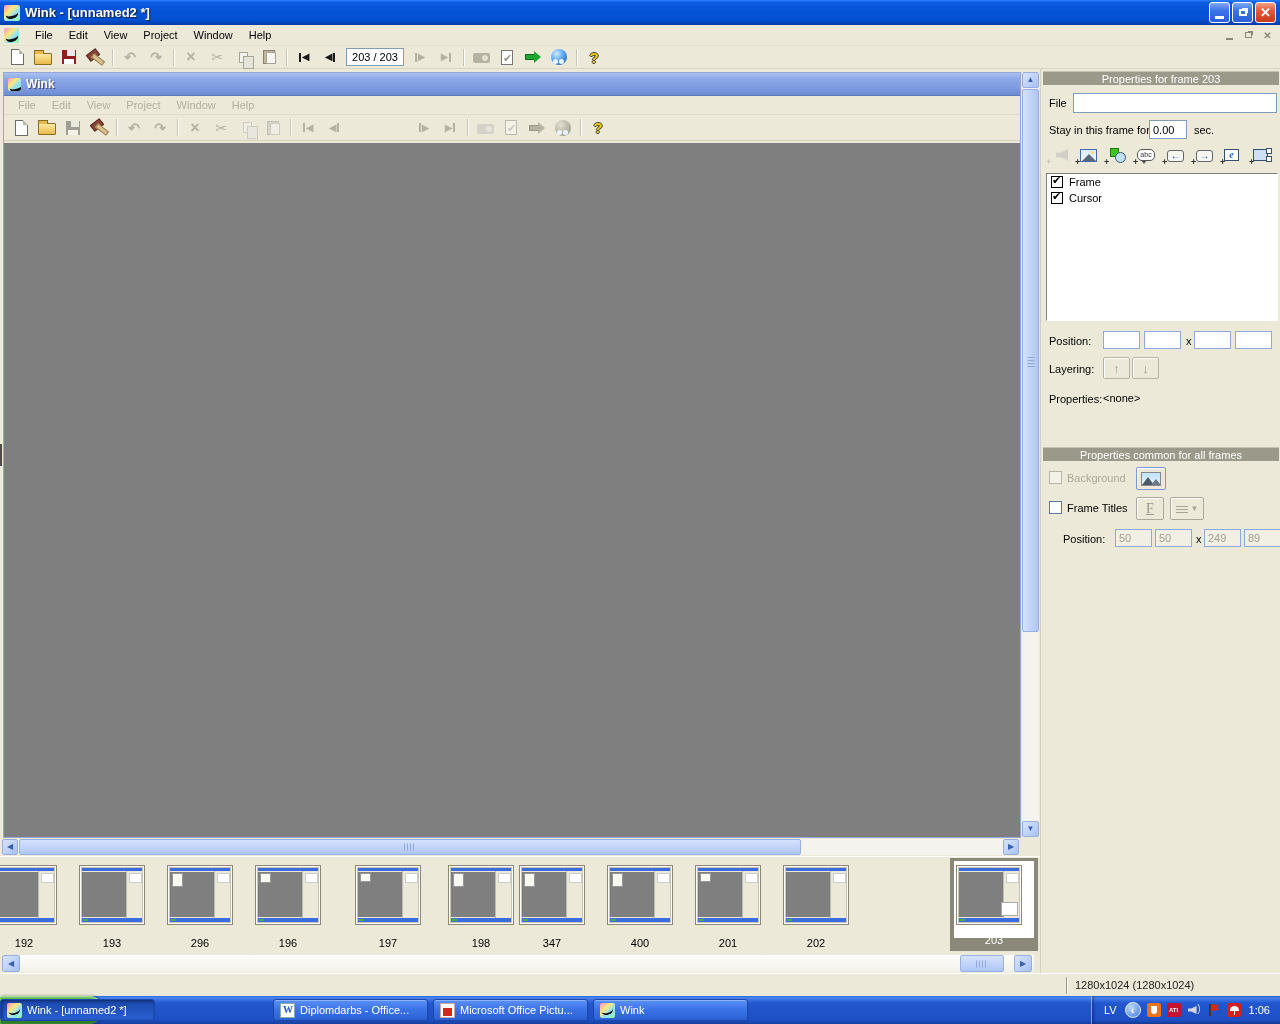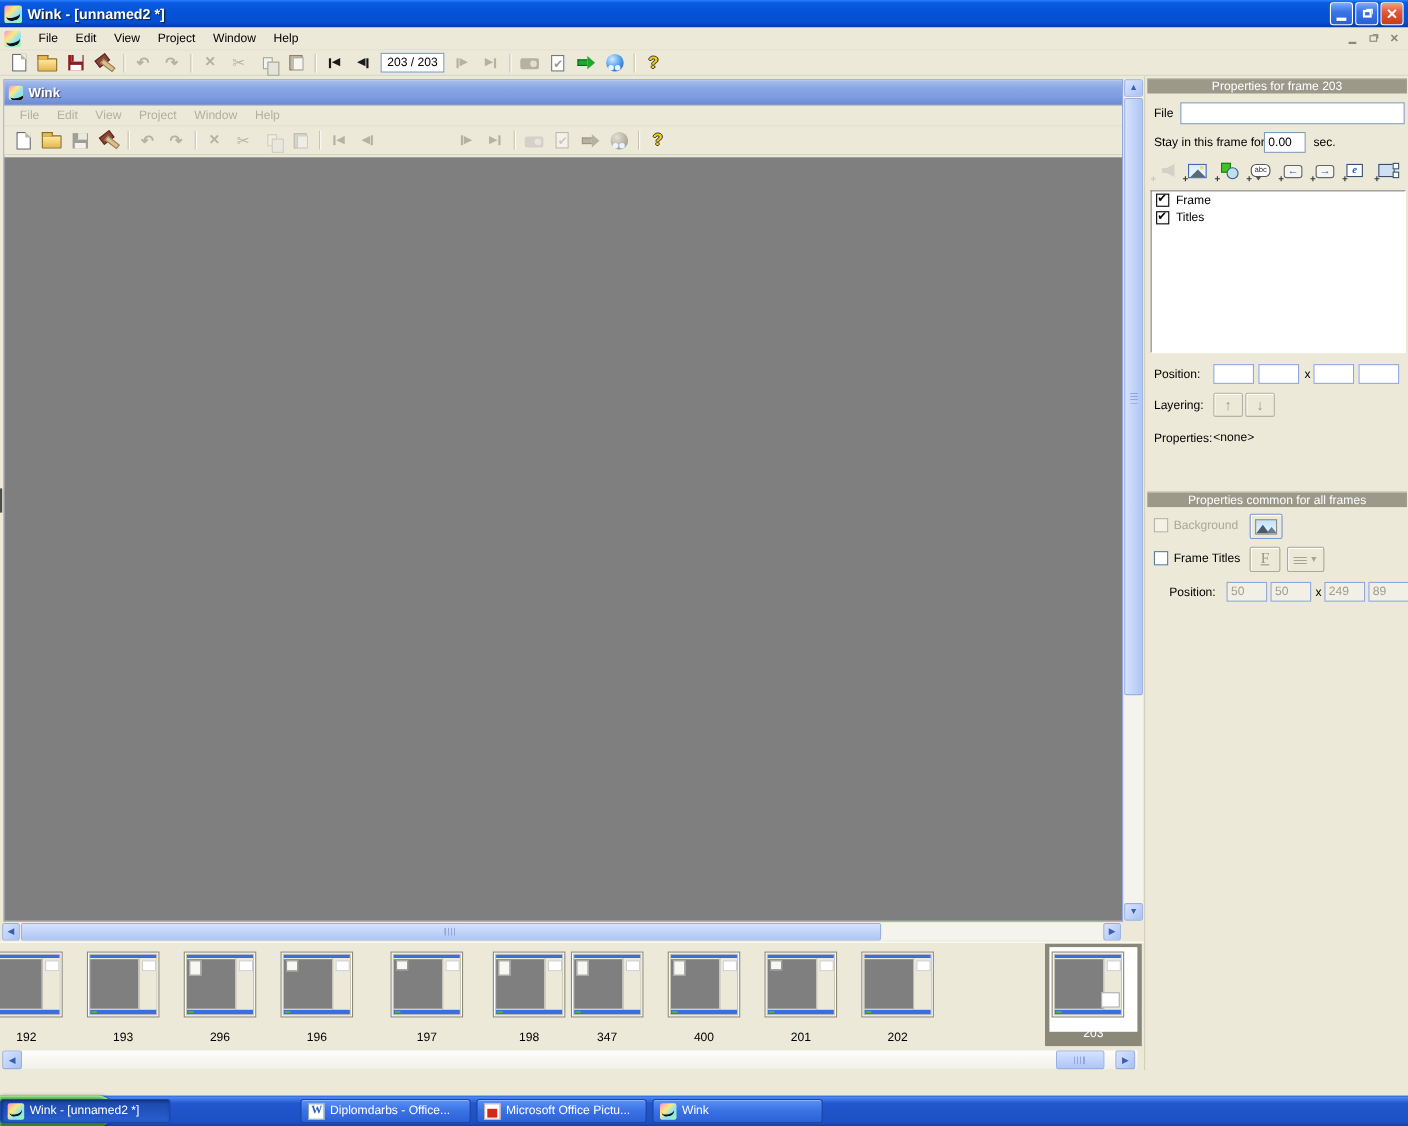--- a/index.html
+++ b/index.html
@@ -507,21 +507,21 @@
         </span>
     </div>
 
     <div id="layerlist">
       <div class="litem">
         <span class="cb checked"></span>
         <span>Frame</span>
       </div>
       <div class="litem">
         <span class="cb checked"></span>
-        <span>Titles</span>
+        <span>Cursor</span>
       </div>
     </div>
 
     <span class="plabel" style="left:8px;top:266px">Position:</span>
     <input class="pos-in" style="left: 62px; top: 262px;">
     <input class="pos-in" style="left: 103px; top: 262px;">
     <span class="plabel" style="left:145px;top:266px">x</span>
     <input class="pos-in" style="left: 153px; top: 262px;">
     <input class="pos-in" style="left: 194px; top: 262px;">
 
@@ -715,20 +715,24 @@
 
   <div id="strip-sb">
     <span class="sb-track"></span>
     <span class="sb-btn" style="left:2px;top:2px;width:18px;height:17px">◀</span>
     <span class="sb-thumb h" style="left:960px;top:2px;width:44px;height:17px">
         <span class="grip-h"></span>
       </span>
     <span class="sb-btn" style="left:1014px;top:2px;width:18px;height:17px">▶</span>
   </div>
 
+  <div id="statusbar">
+    <span class="div"></span>
+    <span class="res">1280x1024 (1280x1024)</span>
+  </div>
 
   <div id="taskbar">
     <div id="startbtn">
       <span class="wlogo">
           <i></i>
           <i></i>
           <i></i>
           <i></i>
         </span>
       <span>start</span>
@@ -742,15 +746,25 @@
       <span>Microsoft Office Pictu...</span>
     </div>
     <div class="task">
       <span class="ti ti-wink"></span>
       <span>Wink</span>
     </div>
     <div class="task active">
       <span class="ti ti-wink"></span>
       <span>Wink - [unnamed2 *]</span>
     </div>
+    <div id="tray">
+      <span class="lang">LV</span>
+      <span class="chev">‹</span>
+      <span class="tray-ic t-java"></span>
+      <span class="tray-ic t-ati">ATI</span>
+      <span class="tray-ic t-vol"></span>
+      <span class="tray-ic t-flag"></span>
+      <span class="tray-ic t-avira"></span>
+      <span id="clock">1:06</span>
+    </div>
   </div>
 
 </div>
 
 </body></html>

